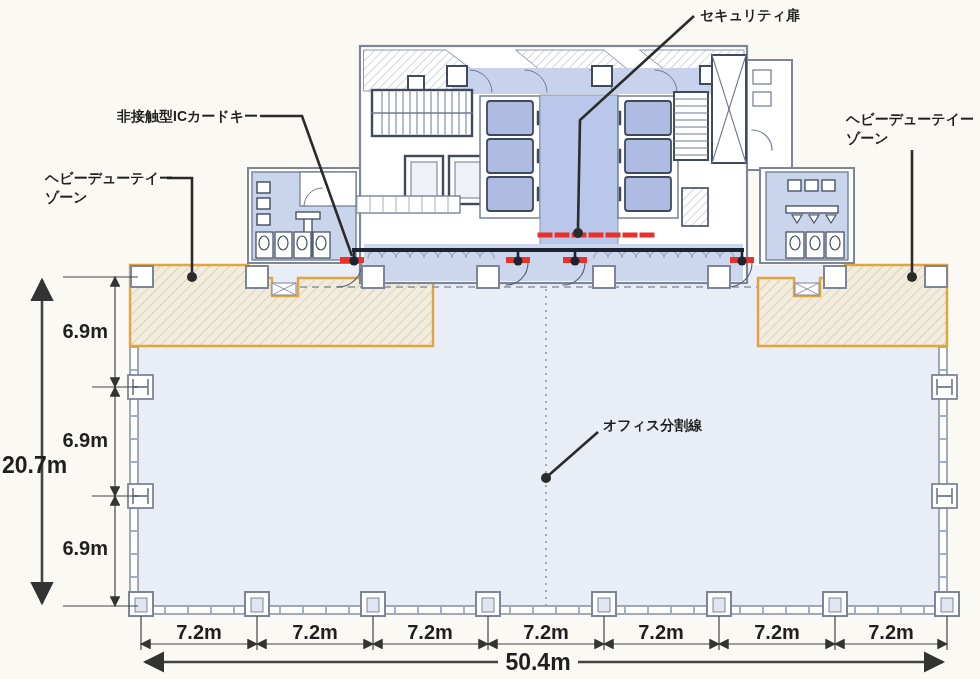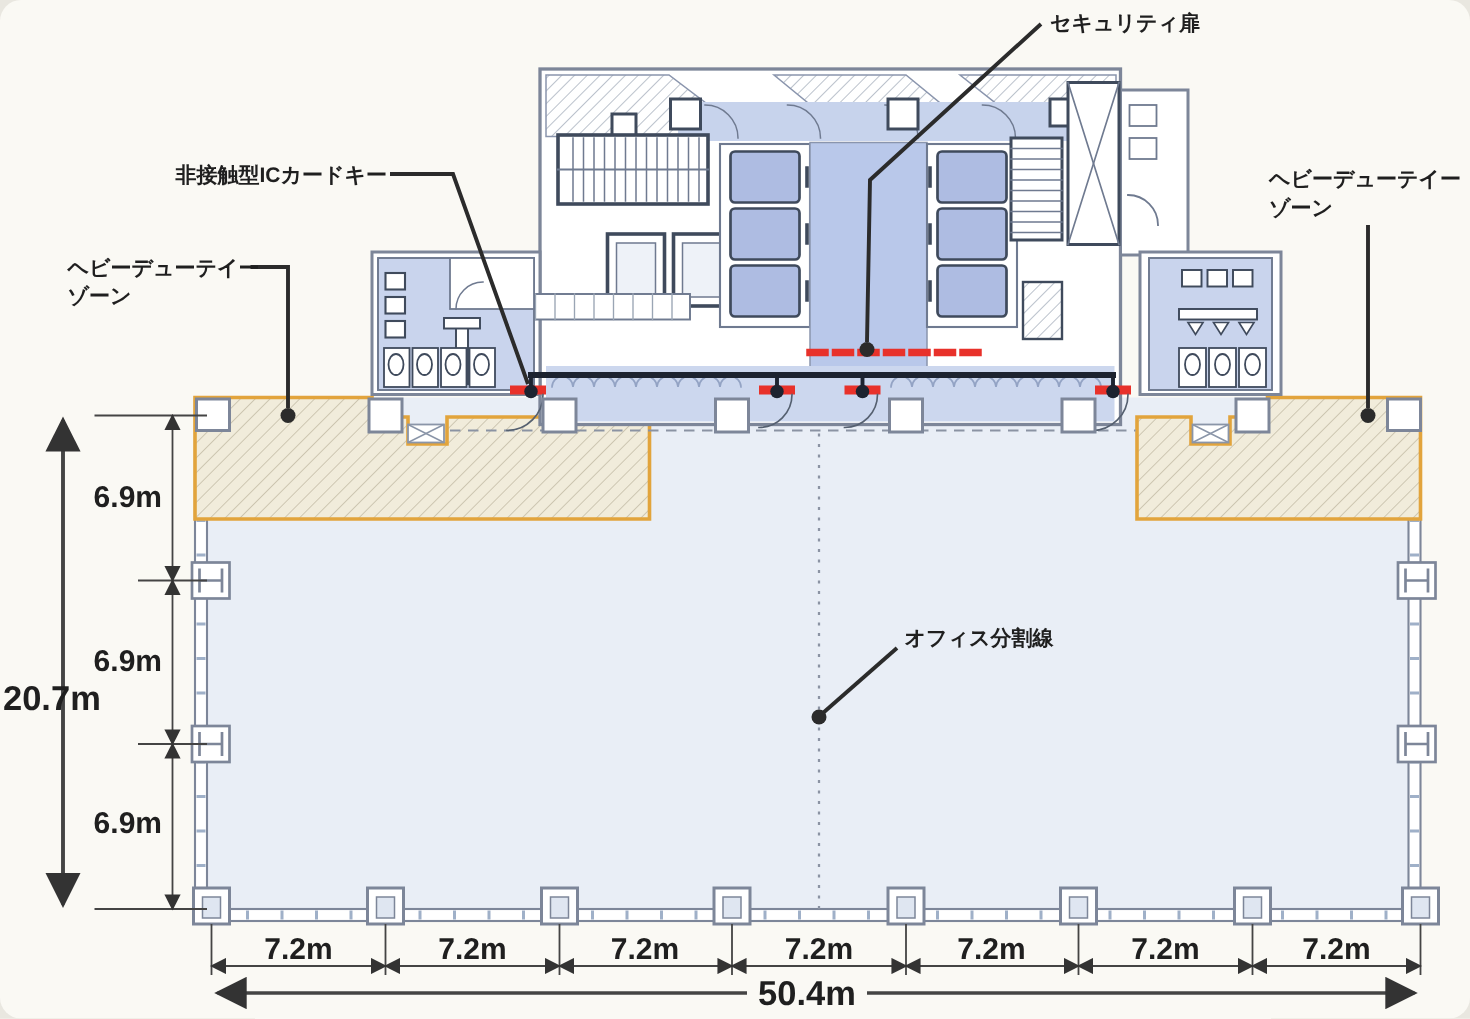--- a/index.html
+++ b/index.html
@@ -1,17 +1,17 @@
 <!DOCTYPE html>
 <html><head>
 <meta charset="utf-8">
 <style>
   html,body{margin:0;padding:0;background:#e9e7e0;}
   .stage{width:980px;height:679px;background:#faf9f4;position:relative;margin:0 auto;overflow:hidden;
-         font-family:"Liberation Sans","DejaVu Sans",sans-serif;border-radius:14px;}
+         font-family:"Liberation Sans","DejaVu Sans",sans-serif;}
   svg{display:block;}
   text{font-family:"Liberation Sans","DejaVu Sans",sans-serif;fill:#1f1f1f;}
   .jp{font-size:14px;font-weight:700;}
   .dim{font-size:20px;font-weight:700;}
   .dimbig{font-size:23px;font-weight:700;}
 </style>
 </head>
 <body>
 
 <div class="stage">

